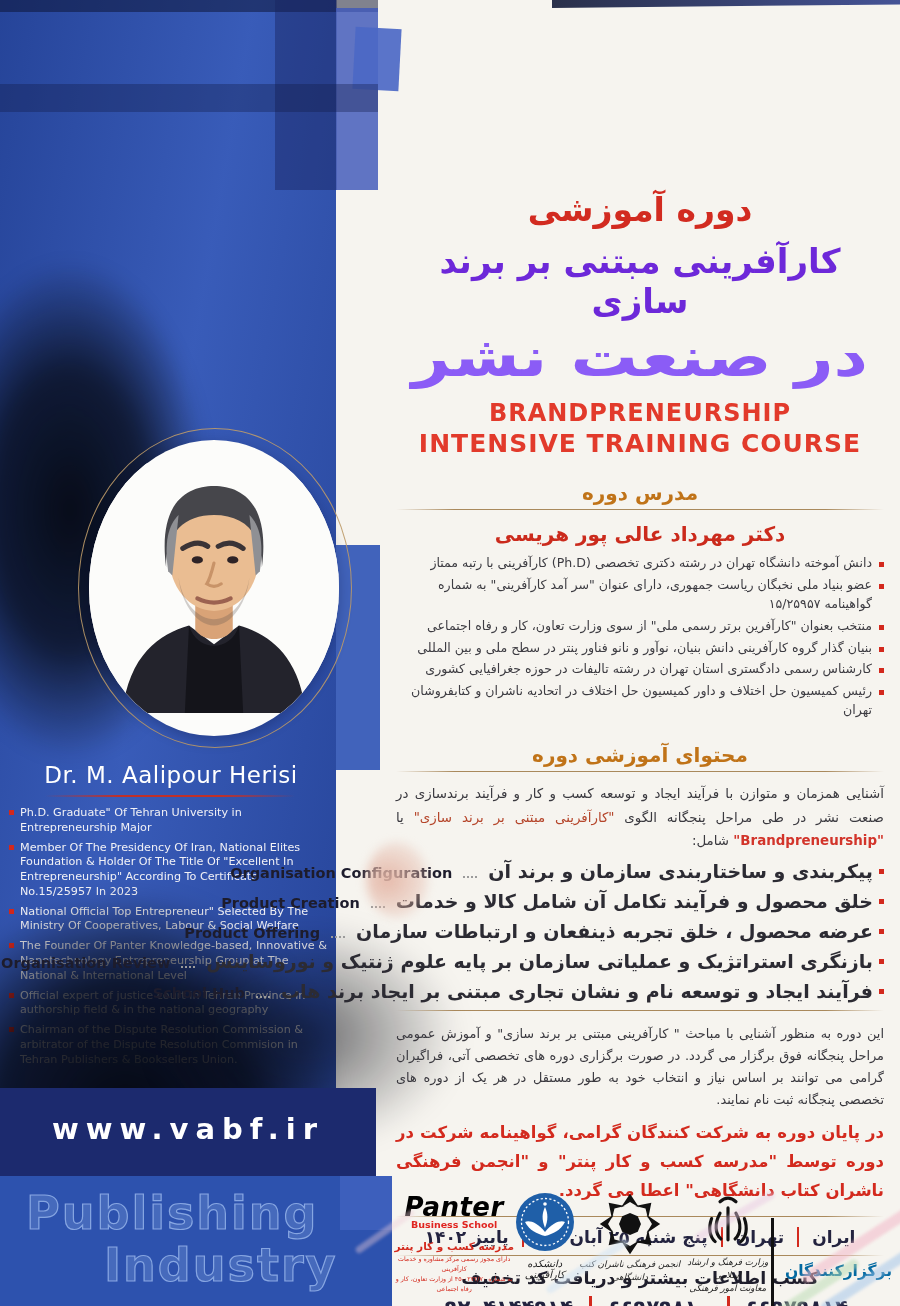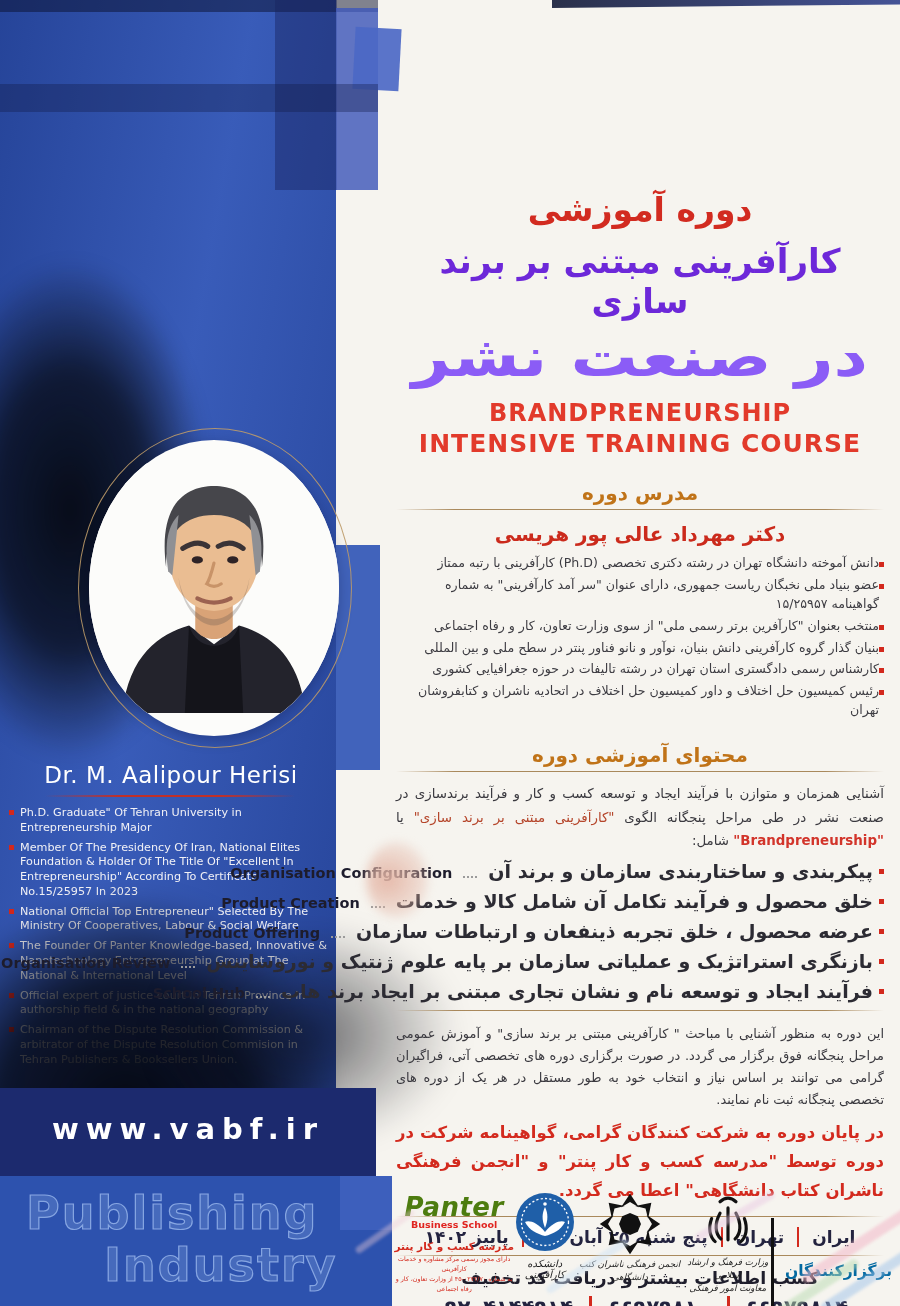--- a/index.html
+++ b/index.html
@@ -66,21 +66,21 @@
   .t-fa2{color:#8b5cf6;font-size:55px;font-weight:bold;text-align:center;margin-top:4px;direction:rtl;}
   .t-fa2 span{display:inline-block;transform:scaleX(1.22);transform-origin:center;}
   .t-en1{color:#e23a2b;font-size:24px;font-weight:800;text-align:center;margin-top:10px;letter-spacing:1px;}
   .t-en2{color:#e23a2b;font-size:25px;font-weight:800;text-align:center;margin-top:2px;letter-spacing:1px;}
 
   .sec-h{color:#c07318;font-size:20px;font-weight:bold;text-align:center;margin-top:23px;}
   .rule{height:1px;margin-top:4px;
         background:linear-gradient(90deg,rgba(160,120,60,0),rgba(150,110,55,.8) 12%,rgba(150,110,55,.8) 88%,rgba(160,120,60,0));}
   .inst-name{color:#cb2a1c;font-size:20px;font-weight:bold;text-align:center;margin-top:12px;direction:rtl;}
   .fa-list{margin-top:8px;direction:rtl;}
-  .fa-row{display:flex;color:#3d3c42;font-size:12.6px;line-height:1.5;margin-bottom:3px;text-align:right;}
+  .fa-row{display:flex;gap:7px;color:#3d3c42;font-size:12.6px;line-height:1.5;margin-bottom:3px;text-align:right;}
   .fa-row .rb{margin-top:8px;}
 
   .intro{direction:rtl;color:#3a393f;font-size:13.4px;line-height:1.75;text-align:justify;margin-top:10px;}
   .hl-fa{color:#b5452a;}
   .hl-en{color:#d2342a;font-weight:bold;}
 
   .c-list{margin-top:8px;direction:rtl;}
   .c-row{display:flex;align-items:baseline;gap:6px;margin-bottom:8px;}
   .c-row .rb{align-self:center;}
   .c-fa{color:#2c2b33;font-size:19px;font-weight:bold;white-space:nowrap;}
@@ -95,21 +95,21 @@
   .date-row .seg+.seg{border-right:2.5px solid #d32a1e;padding-right:13px;margin-right:13px;}
   .contact-label{direction:rtl;color:#1f1e2c;font-size:17.5px;font-weight:bold;text-align:center;margin-top:12px;}
   .phone-row{direction:rtl;display:flex;justify-content:center;margin-top:8px;
         color:#23233f;font-size:21px;font-weight:bold;letter-spacing:4px;}
   .phone-row .seg+.seg{border-right:3px solid #d32a1e;padding-right:16px;margin-right:16px;}
   .mt10{margin-top:10px;} .mt8{margin-top:8px;}
 
   
   .footer{position:absolute;left:394px;top:1192px;width:498px;display:flex;
         justify-content:space-between;align-items:flex-start;direction:ltr;}
-  .panter-word{color:#4d7c0f;font-size:26px;font-weight:800;font-style:italic;letter-spacing:.5px;text-align:right;}
+  .panter-word{color:#000000;font-size:26px;font-weight:800;font-style:italic;letter-spacing:.5px;text-align:right;}
   .panter-sub{color:#e02520;font-size:9.5px;font-weight:bold;text-align:right;margin-top:-3px;}
   .panter-cap{color:#d3281c;font-size:10.5px;font-weight:bold;text-align:center;margin-top:10px;direction:rtl;}
   .panter-lic{color:#d3281c;font-size:6.3px;text-align:center;line-height:1.6;direction:rtl;margin-top:2px;}
   .logo-block{display:flex;flex-direction:column;align-items:center;}
   .logo-cap{color:#1c1c1c;font-size:10px;margin-top:6px;text-align:center;direction:rtl;font-style:italic;}
   .logo-cap2{color:#1c1c1c;font-size:8.8px;margin-top:2px;text-align:center;direction:rtl;font-style:italic;line-height:1.45;}
   .org-block{display:flex;align-items:center;gap:11px;margin-top:26px;}
   .vbar{width:3px;height:105px;background:#111;}
   .org-label{color:#0369a1;font-size:15.5px;font-weight:bold;direction:rtl;}
 

